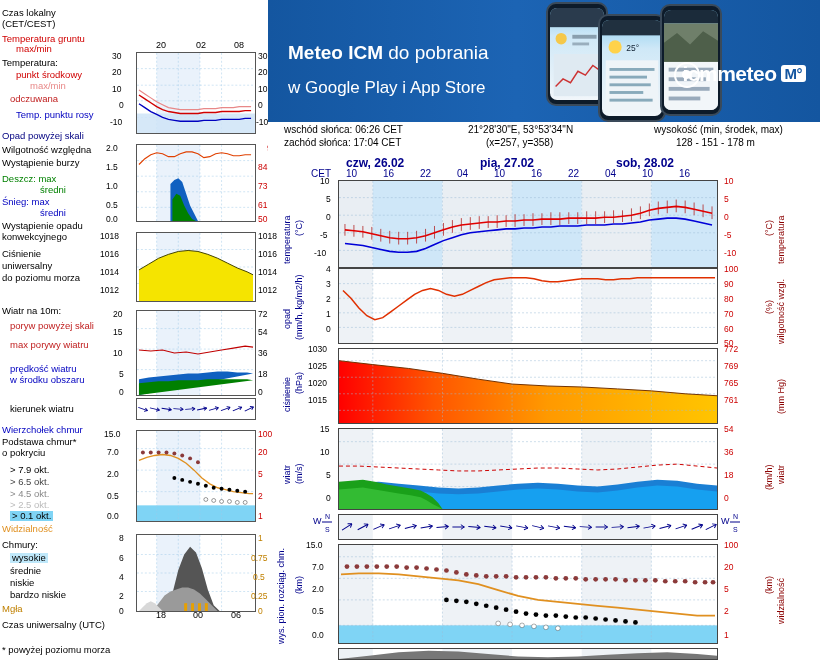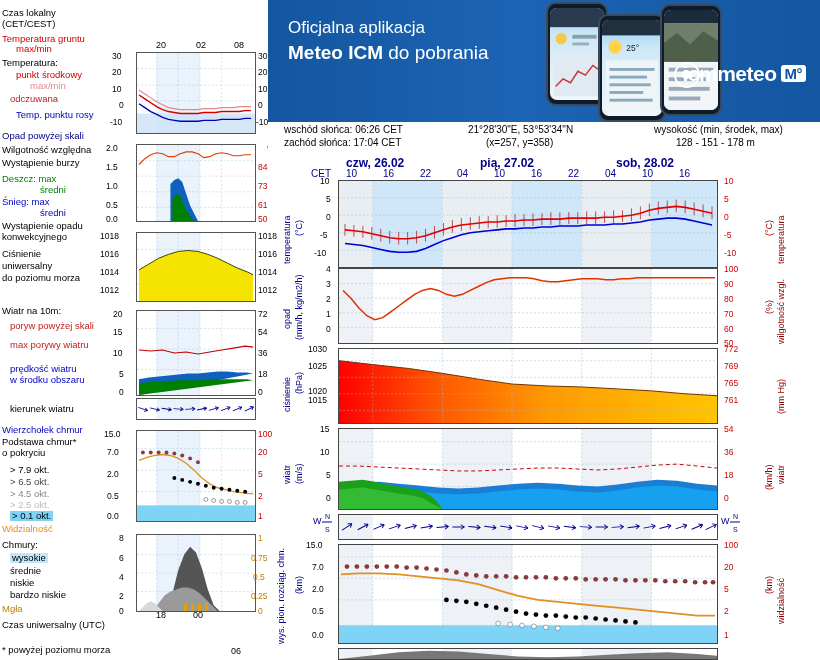--- a/index.html
+++ b/index.html
@@ -104,21 +104,21 @@
       <div class="l" style="left:0px; top:604px;color:#c08000;">Mgła</div>
       <div class="l" style="left:0px; top:620px;color:#000;">Czas uniwersalny (UTC)</div>
       <div class="l" style="left:0px; top:645px;color:#000;">* powyżej poziomu morza</div>
     </div>
 
     <div class="miniTitleTop" style="left:156px; top:40px;">20</div>
     <div class="miniTitleTop" style="left:196px; top:40px;">02</div>
     <div class="miniTitleTop" style="left:234px; top:40px;">08</div>
     <div class="miniTitleTop" style="left:156px; top:610px;">18</div>
     <div class="miniTitleTop" style="left:193px; top:610px;">00</div>
-    <div class="miniTitleTop" style="left:231px; top:610px;margin-top:36px;">06</div>
+    <div class="miniTitleTop" style="left:231px; top:610px;">06</div>
 
     <div class="mini" style="top:52px; height:82px; width:120px;">
       <svg class="mplot" viewBox="0 0 120 82" preserveAspectRatio="none">
         <rect x="0" y="0" width="120" height="82" fill="#ffffff"></rect>
         <rect x="20" y="0" width="44" height="82" fill="#eaf2fb"></rect>
         <g stroke="#9ec9e8" stroke-width="0.5" stroke-dasharray="2,2">
           <line x1="0" y1="16" x2="120" y2="16"></line>
             <line x1="0" y1="33" x2="120" y2="33"></line>
           <line x1="0" y1="49" x2="120" y2="49"></line>
             <line x1="0" y1="66" x2="120" y2="66"></line>
@@ -376,24 +376,24 @@
     <div class="axisnum" style="left:119px; top:592px;">2</div>
     <div class="axisnum" style="left:119px; top:607px;">0</div>
     <div class="axisnum" style="left:258px; top:534px; color:#c08000;">1</div>
     <div class="axisnum" style="left:251px; top:554px; color:#c08000;">0.75</div>
     <div class="axisnum" style="left:253px; top:573px; color:#c08000;">0.5</div>
     <div class="axisnum" style="left:251px; top:592px; color:#c08000;">0.25</div>
     <div class="axisnum" style="left:258px; top:607px; color:#c08000;">0</div>
   </div>
 
   <div class="banner">
-    <div class="t1">Oficjalna aplikacja</div>
     <div class="t2">
       <span style="font-weight:bold">Meteo ICM</span><span> do pobrania</span>
     </div>
+    <div class="t3">w Google Play i App Store</div>
 
     <div class="phone" style="left:278px; top:2px; width:62px; height:104px;">
       <div class="phonescr">
         <svg width="100%" height="100%" viewBox="0 0 58 96" preserveAspectRatio="none">
           <rect x="0" y="0" width="58" height="20" fill="#2a3b4d"></rect>
           <circle cx="12" cy="32" r="6" fill="#f5c84a"></circle>
           <rect x="24" y="28" width="26" height="4" fill="#456" opacity="0.5"></rect>
           <rect x="24" y="36" width="18" height="3" fill="#456" opacity="0.4"></rect>
           <rect x="4" y="48" width="50" height="44" fill="#dfeaf2"></rect>
           <polyline points="6,82 14,74 22,78 30,66 38,70 46,60 52,64" fill="none" stroke="#c33" stroke-width="1.5"></polyline>
@@ -613,21 +613,21 @@
             <line x1="314" y1="0" x2="314" y2="76"></line>
         </g>
         <polyline fill="none" stroke="#703000" stroke-width="1" points="0,12 34,16 70,20 104,25 140,31 174,36 210,38 244,39 280,41 314,43 348,46 380,48"></polyline>
       </svg>
     </div>
     <div class="ylabel" style="left:14px; top:258px;">ciśnienie</div>
     <div class="ylabel" style="left:26px; top:240px;">(hPa)</div>
     <div class="ylabelR" style="left:508px; top:260px;">(mm Hg)</div>
     <div class="tick" style="left:40px; top:190px;">1030</div>
     <div class="tick" style="left:40px; top:207px;">1025</div>
-    <div class="tick" style="left:40px; top:224px;margin-top:8px;">1020</div>
+    <div class="tick" style="left:40px; top:224px;">1020</div>
     <div class="tick" style="left:40px; top:241px;">1015</div>
     <div class="tickR" style="left:456px; top:190px; color:#c00;">772</div>
     <div class="tickR" style="left:456px; top:207px; color:#c00;">769</div>
     <div class="tickR" style="left:456px; top:224px; color:#c00;">765</div>
     <div class="tickR" style="left:456px; top:241px; color:#c00;">761</div>
 
     <div class="chartbox" style="left:70px; top:274px; width:380px; height:82px;">
       <svg class="mplot" viewBox="0 0 380 82" preserveAspectRatio="none">
         <rect x="0" y="0" width="380" height="82" fill="#ffffff"></rect>
         <rect x="0" y="0" width="34" height="82" fill="#eef2f6"></rect>

